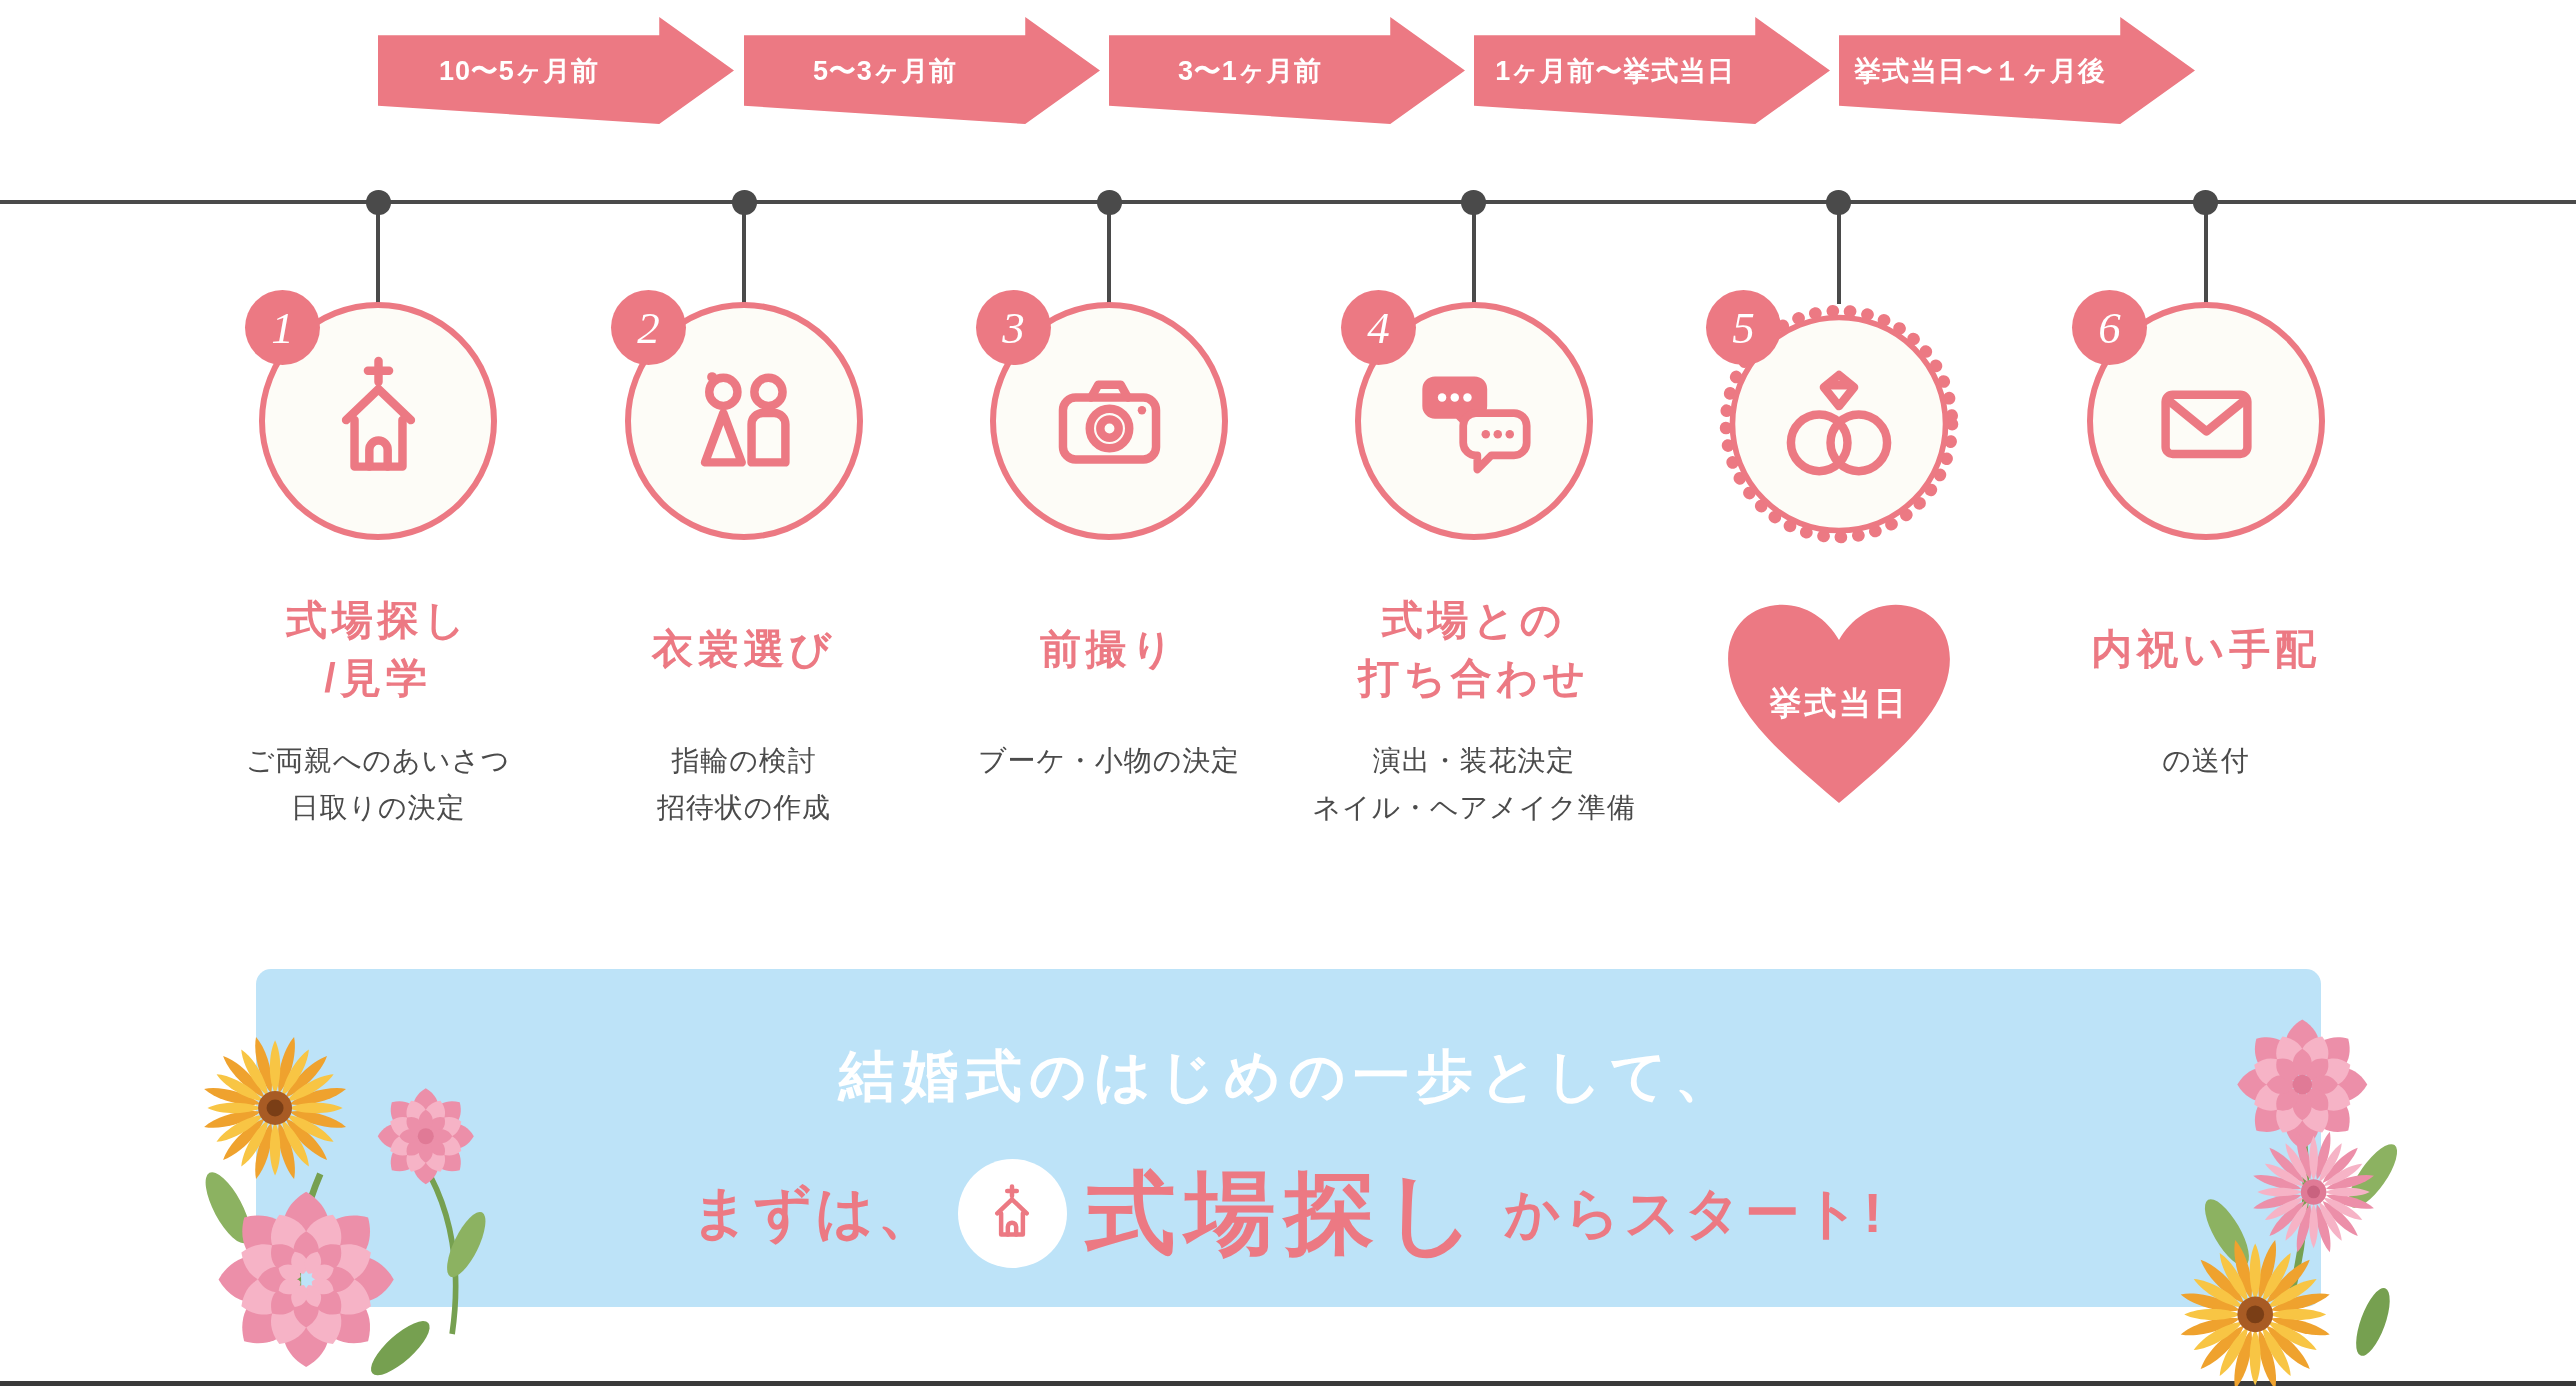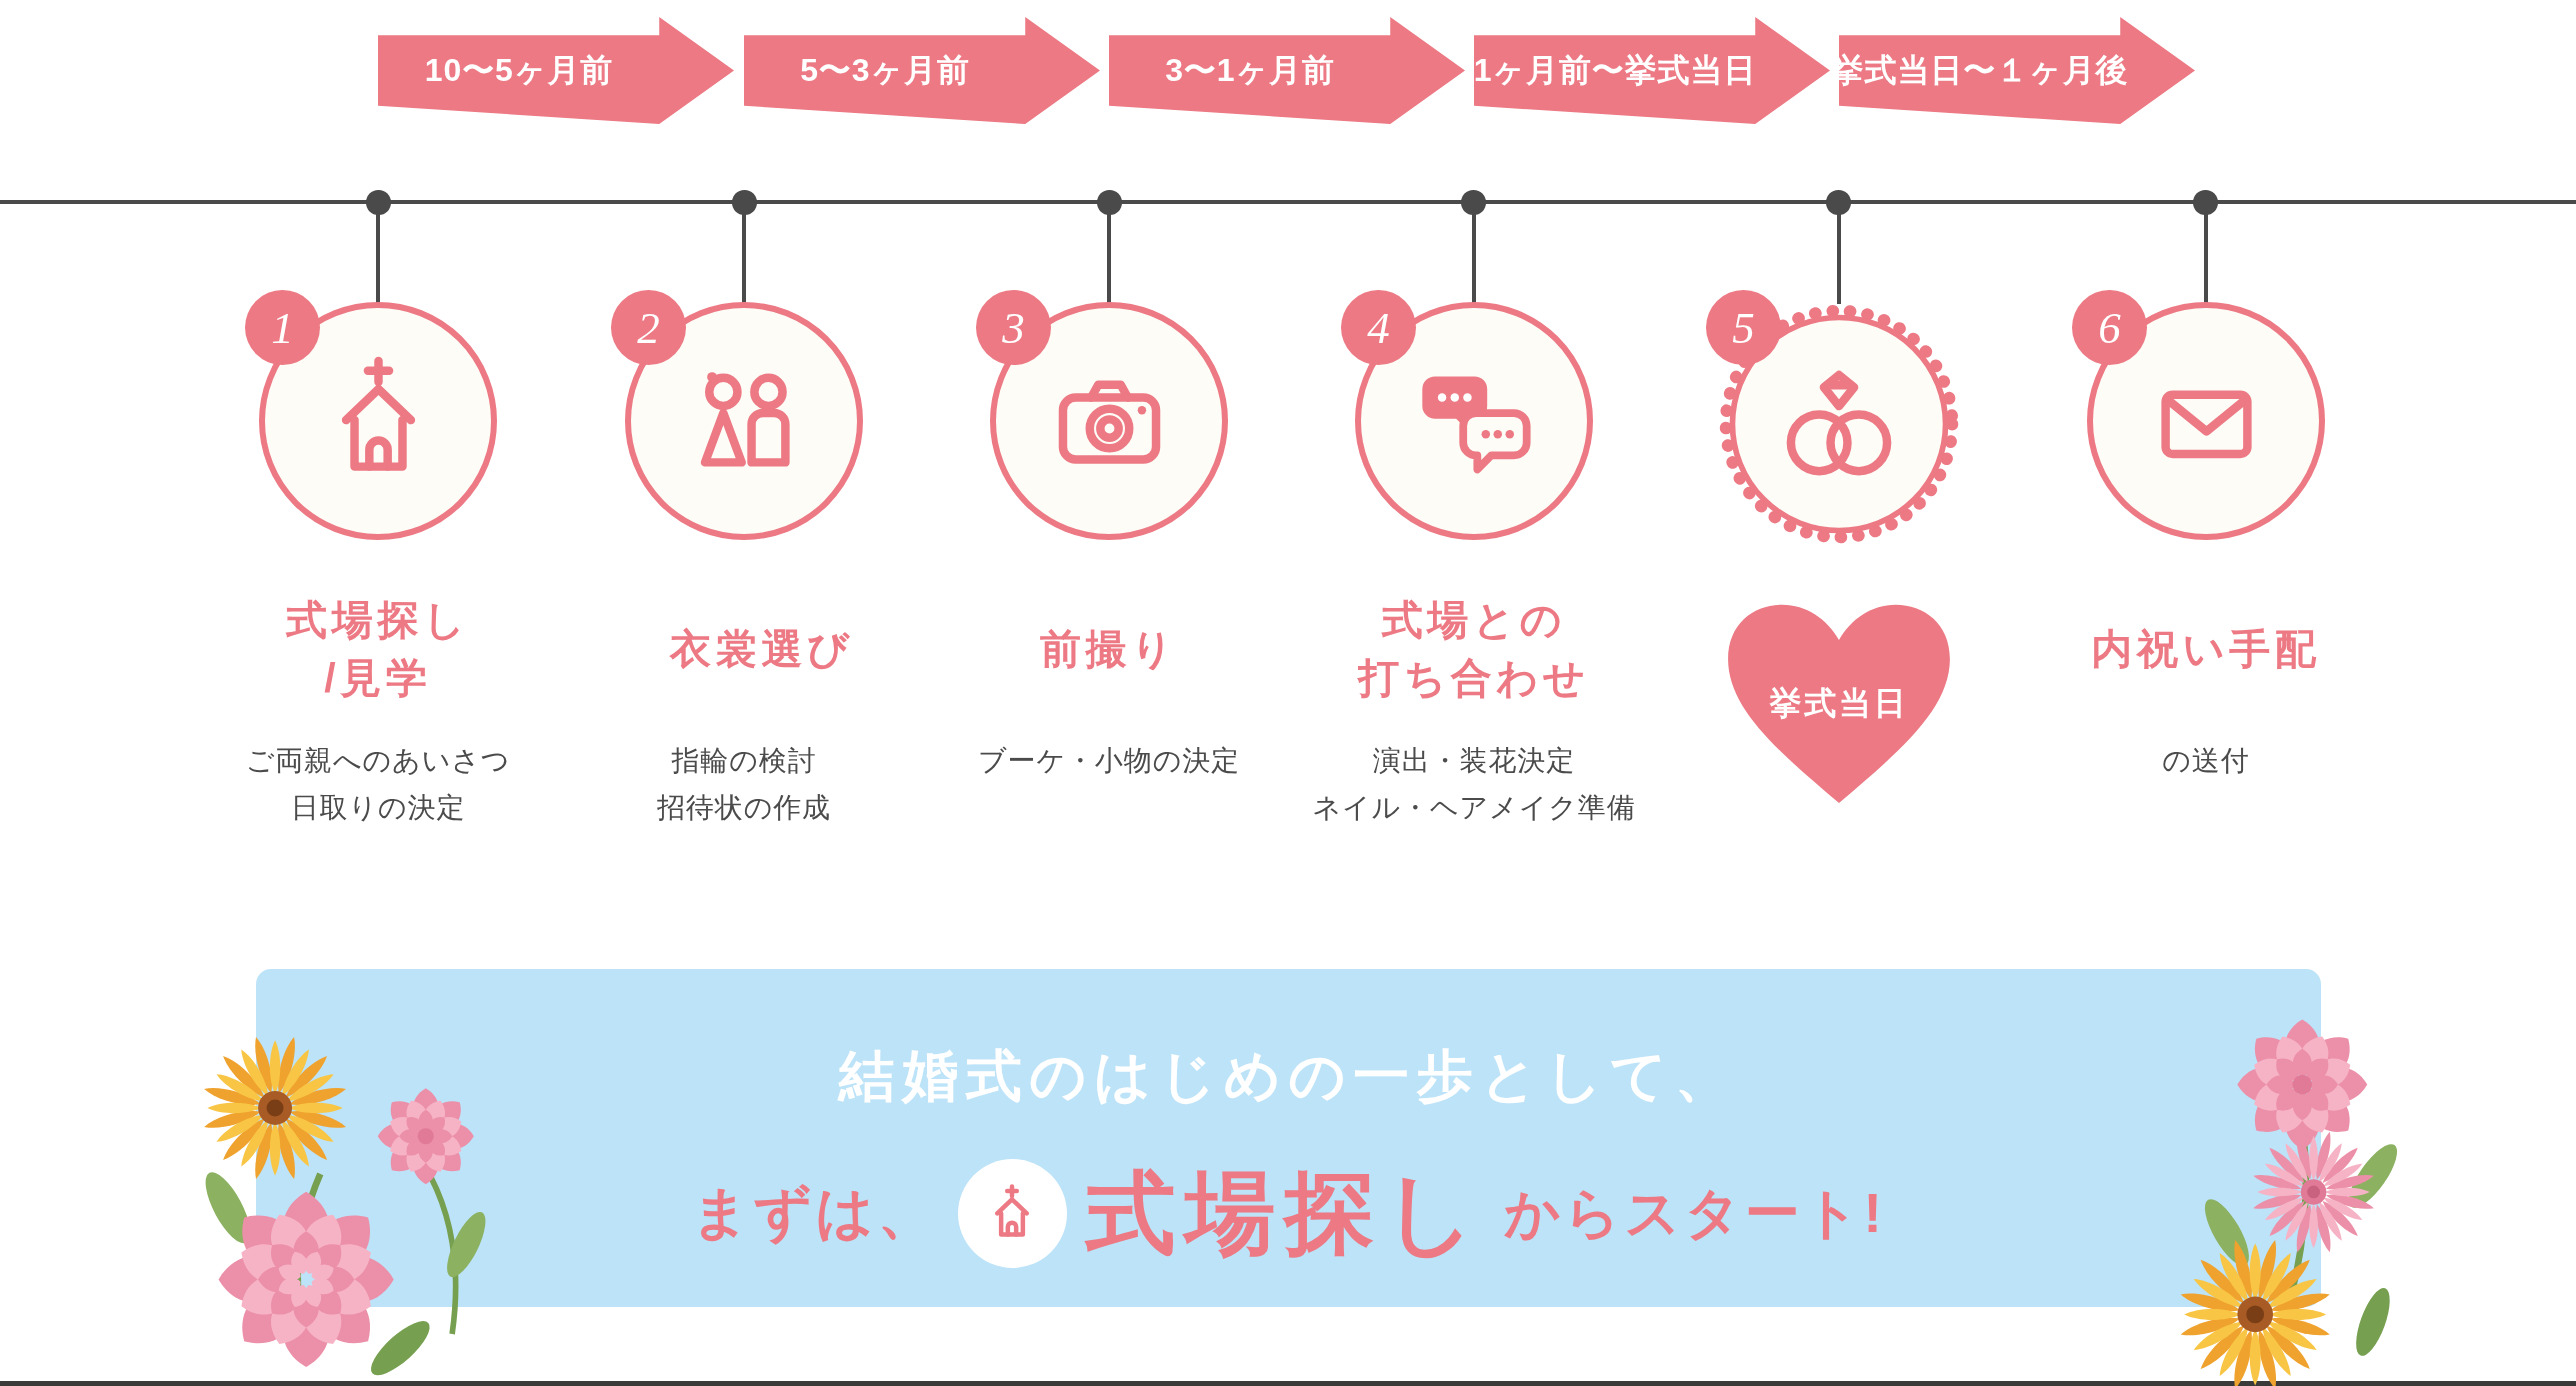--- a/index.html
+++ b/index.html
@@ -11,21 +11,21 @@
   }
   .stage{position:absolute;inset:0;}
 
   
   .arrow{
     position:absolute;top:17px;width:356px;height:107px;background:#EC7983;
     clip-path:polygon(0 17%,79% 17%,79% 0,100% 50%,79% 100%,0 83%);
     display:flex;align-items:center;justify-content:center;
     padding-right:74px;box-sizing:border-box;
   }
-  .arrow-label{color:#fff;font-size:32px;font-weight:bold;letter-spacing:0.9px;white-space:nowrap;}
+  .arrow-label{color:#fff;font-size:27px;font-weight:bold;letter-spacing:0.9px;white-space:nowrap;}
 
   
   .track{position:absolute;left:0;top:200px;width:2576px;height:3.8px;background:#4a4a4a;}
   .dot{position:absolute;top:190px;width:24.5px;height:24.5px;border-radius:50%;background:#4a4a4a;}
   .conn{position:absolute;top:202px;width:3.8px;height:102px;background:#4a4a4a;}
 
   
   .circle{
     position:absolute;top:302px;width:238px;height:238px;box-sizing:border-box;
     border:6.6px solid #EC7983;border-radius:50%;background:#FDFCF7;
@@ -180,21 +180,21 @@
     </div>
   <div class="circle" style="left:625px">
     <svg viewBox="0 0 100 100" width="141" height="141" fill="none" stroke="#EC7983" stroke-width="6" stroke-linecap="round" stroke-linejoin="round">
       <circle cx="35" cy="29" r="10"></circle>
         <path d="M35 44 22 79h26z"></path>
       <circle cx="67" cy="29" r="10"></circle>
         <path d="M55 79V52a8 8 0 0 1 8-8h8a8 8 0 0 1 8 8v27z"></path>
       <circle cx="27" cy="18.5" r="3.5" fill="#EC7983" stroke="none"></circle>
     </svg>
   </div>
-  <div class="title" style="left:545px">
+  <div class="title" style="left:527px">
     <span>衣裳選び</span>
   </div>
   <div class="desc" style="left:527px">
     <span>指輪の検討</span>
     <span>招待状の作成</span>
   </div>
 
   <div class="badge" style="left:976px">
       <span>3</span>
     </div>

